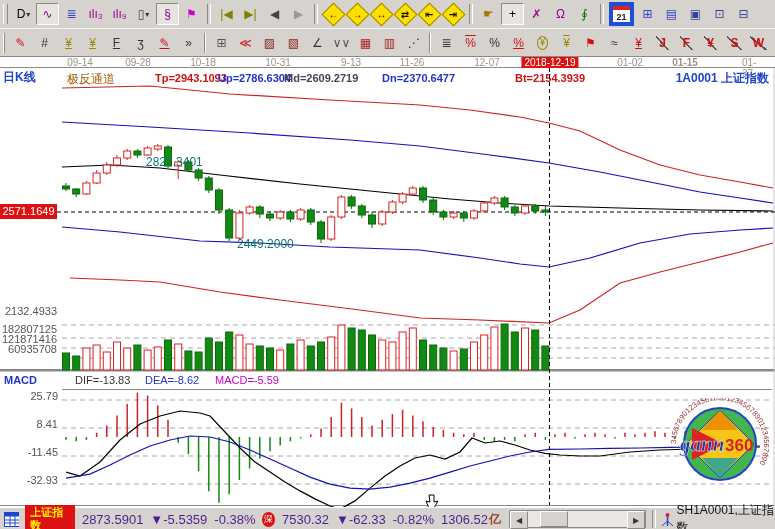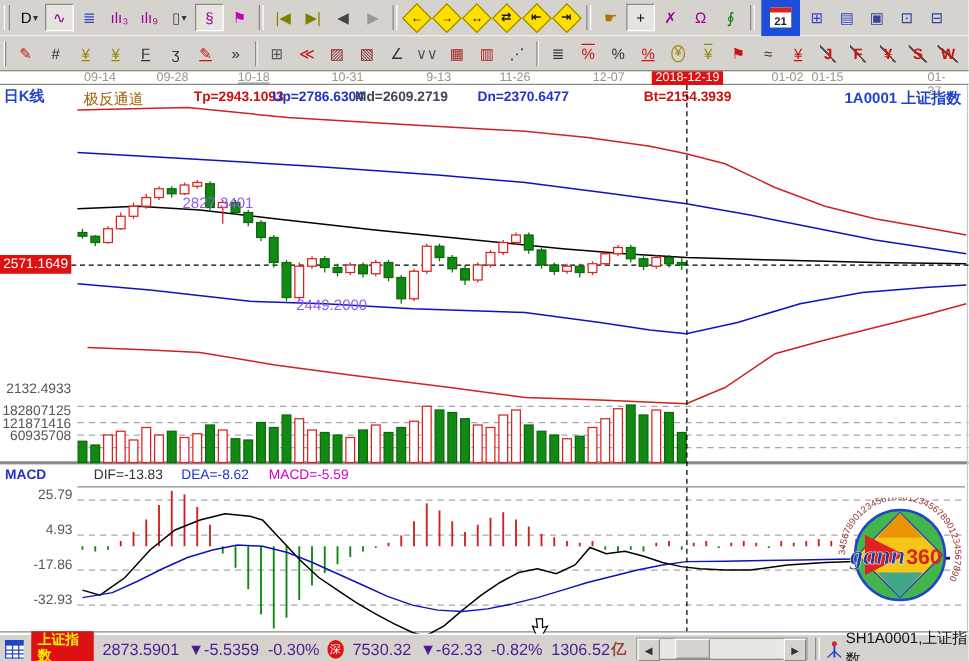--- a/index.html
+++ b/index.html
@@ -17,37 +17,37 @@
   .tbtn.active{border:1px solid #8d8a84;border-bottom-color:#fff;border-right-color:#fff;background:#e6e4df}
   .tbtn .g{font-size:12px;line-height:1;white-space:nowrap}
   .tbtn .g.u{text-decoration:underline}
   .tbtn .g.o{text-decoration:overline}
   .tbtn .g.circ{border:1px solid #9a8a00;border-radius:50%;padding:1px 2px;font-size:10px}
   .tbtn .g.slash{background:linear-gradient(to top right,transparent 44%,#555 44%,#555 52%,transparent 52%);padding:1px 3px;font-weight:bold}
   .dia{width:15px;height:15px;transform:rotate(45deg);background:#ffdf00;border:1px solid #9a8a00;
        display:flex;align-items:center;justify-content:center}
   .dia>span{transform:rotate(-45deg);font-size:10px;font-weight:bold;color:#111;line-height:1}
   .caret{font-size:8px;color:#333;margin-left:1px}
-  .cal{width:17px;height:16px;border:7px solid #1d4ed8;background:#fff;font-size:9px;font-weight:bold;
+  .cal{width:17px;height:16px;border:4px solid #1d4ed8;background:#fff;font-size:9px;font-weight:bold;
        color:#223;display:flex;align-items:flex-end;justify-content:center;position:relative}
   .cal::before{content:"";position:absolute;top:0;left:0;right:0;height:4px;background:#d22}
   
   .ov{position:absolute;white-space:nowrap}
   .date{position:absolute;top:57px;font-size:10px;color:#98948e;transform:translateX(-50%);line-height:11px}
   .date.hl{background:#dd1111;color:#fff;padding:0 3px;z-index:5}
   #kperiod{left:3px;top:69px;color:#2244cc;font-weight:bold;font-size:12px}
   #indname{left:67px;top:71px;color:#a16207;font-size:12px}
   .hv{top:72px;font-size:11px;font-weight:bold}
   #tp{left:155px;color:#cc1111}#up{left:218px;color:#2233cc}#md{left:284px;color:#445}
   #dn{left:382px;color:#2233cc}#bt{left:515px;color:#cc1111}
   #symb{right:6px;top:70px;color:#2244cc;font-weight:bold;font-size:12px}
   #ptag{left:0;top:204px;width:57px;height:15px;background:#dd1111;color:#fff;font-size:11px;
         text-align:center;line-height:15px;z-index:4}
   .lv{left:0;width:57px;text-align:right;font-size:11px;color:#555;line-height:11px}
-  .ann{font-size:12px;color:#8b5cf6;z-index:4}
+  .ann{font-size:12px;color:#0f766e;z-index:4}
   #ann-high{left:146px;top:155px}#ann-low{left:237px;top:237px}
   .mh{top:374px;font-size:11px;font-weight:bold}
   #mh-t{left:4px;color:#2233cc}#mh-dif{left:75px;color:#333;font-weight:normal}
   #mh-dea{left:145px;color:#2233cc;font-weight:normal}#mh-macd{left:215px;color:#cc00cc;font-weight:normal}
   .my{left:0;width:58px;text-align:right;font-size:11px;color:#555;line-height:11px}
   #chart-svg{position:absolute;left:0;top:0;z-index:2}
   #logo{position:absolute;left:668px;top:398px;z-index:6}
   
   #sb{position:absolute;left:0;top:507px;width:775px;height:22px;background:#d6d3ce;
       border-top:1px solid #fff;display:flex;align-items:center;font-size:13px;z-index:7}
@@ -293,22 +293,22 @@
 <div class="ov lv" style="top:344px">60935708</div>
 
 <div class="ov ann" id="ann-high">2827.3401</div>
 <div class="ov ann" id="ann-low">2449.2000</div>
 
 <div class="ov mh" id="mh-t">MACD</div>
 <div class="ov mh" id="mh-dif">DIF=-13.83</div>
 <div class="ov mh" id="mh-dea">DEA=-8.62</div>
 <div class="ov mh" id="mh-macd">MACD=-5.59</div>
 <div class="ov my" style="top:391px">25.79</div>
-<div class="ov my" style="top:419px">4.93</div>
-<div class="ov my" style="top:447px">-17.86</div>
+<div class="ov my" style="top:419px">8.41</div>
+<div class="ov my" style="top:447px">-11.45</div>
 <div class="ov my" style="top:475px">-32.93</div>
 
 <svg id="chart-svg" width="775" height="529">
     <line x1="62" y1="325" x2="775" y2="325" stroke="#a6a6b0" stroke-width="1" stroke-dasharray="5,4"></line>
     <line x1="62" y1="338" x2="775" y2="338" stroke="#a6a6b0" stroke-width="1" stroke-dasharray="5,4"></line>
     <line x1="62" y1="348" x2="775" y2="348" stroke="#a6a6b0" stroke-width="1" stroke-dasharray="5,4"></line>
     <line x1="62" y1="358" x2="775" y2="358" stroke="#a6a6b0" stroke-width="1" stroke-dasharray="5,4"></line>
     <line x1="62" y1="400" x2="772" y2="400" stroke="#a6a6b0" stroke-width="1" stroke-dasharray="5,4"></line>
     <line x1="62" y1="428" x2="772" y2="428" stroke="#a6a6b0" stroke-width="1" stroke-dasharray="5,4"></line>
     <line x1="62" y1="456" x2="772" y2="456" stroke="#a6a6b0" stroke-width="1" stroke-dasharray="5,4"></line>
@@ -563,21 +563,21 @@
     <rect x="0.5" y="0.5" width="16" height="14" fill="#fff" stroke="#2244cc"></rect>
     <rect x="0.5" y="0.5" width="16" height="4" fill="#2244cc"></rect>
     <line x1="0" y1="8" x2="17" y2="8" stroke="#2244cc"></line>
       <line x1="0" y1="11" x2="17" y2="11" stroke="#2244cc"></line>
     <line x1="6" y1="4" x2="6" y2="15" stroke="#2244cc"></line>
       <line x1="11" y1="4" x2="11" y2="15" stroke="#2244cc"></line>
   </svg>
   <span class="badge">上证指数</span>
   <span class="sp">2873.5901</span>
   <span class="sp">▼-5.5359</span>
-  <span class="sp">-0.30%</span>
+  <span class="sp">-0.38%</span>
   <span class="cbadge">深</span>
   <span class="sp">7530.32</span>
   <span class="sp">▼-62.33</span>
   <span class="sp">-0.82%</span>
   <span class="sp">1306.52</span>
   <span class="unit">亿</span>
   <div id="scroll">
     <div class="sbtn">◀</div>
     <div class="track">
       <div class="thumb"></div>
@@ -589,21 +589,21 @@
     <line x1="6.5" y1="14" x2="6.5" y2="4" stroke="#2244cc" stroke-width="1.5"></line>
     <line x1="6.5" y1="9" x2="1" y2="14" stroke="#2244cc"></line>
       <line x1="6.5" y1="9" x2="12" y2="14" stroke="#2244cc"></line>
     <circle cx="6.5" cy="3" r="2" fill="#dd2222"></circle>
   </svg>
   <span class="code">SH1A0001,上证指数</span>
 </div>
 
 <div class="date" style="left: 80px;">09-14</div>
 <div class="date" style="left: 138px;">09-28</div>
-<div class="date" style="left: 203px; text-decoration: underline;">10-18</div>
+<div class="date" style="left: 203px;">10-18</div>
 <div class="date" style="left: 278px;">10-31</div>
 <div class="date" style="left: 351px;">9-13</div>
 <div class="date" style="left: 412px;">11-26</div>
 <div class="date" style="left: 487px;">12-07</div>
 <div class="date hl" style="left: 550px;">2018-12-19</div>
 <div class="date" style="left: 630px;">01-02</div>
-<div class="date" style="left: 662px;">01-15</div>
+<div class="date" style="left: 685px; font-weight: bold;">01-15</div>
 <div class="date" style="left: 753px;">01-37</div>
 
 </body></html>

